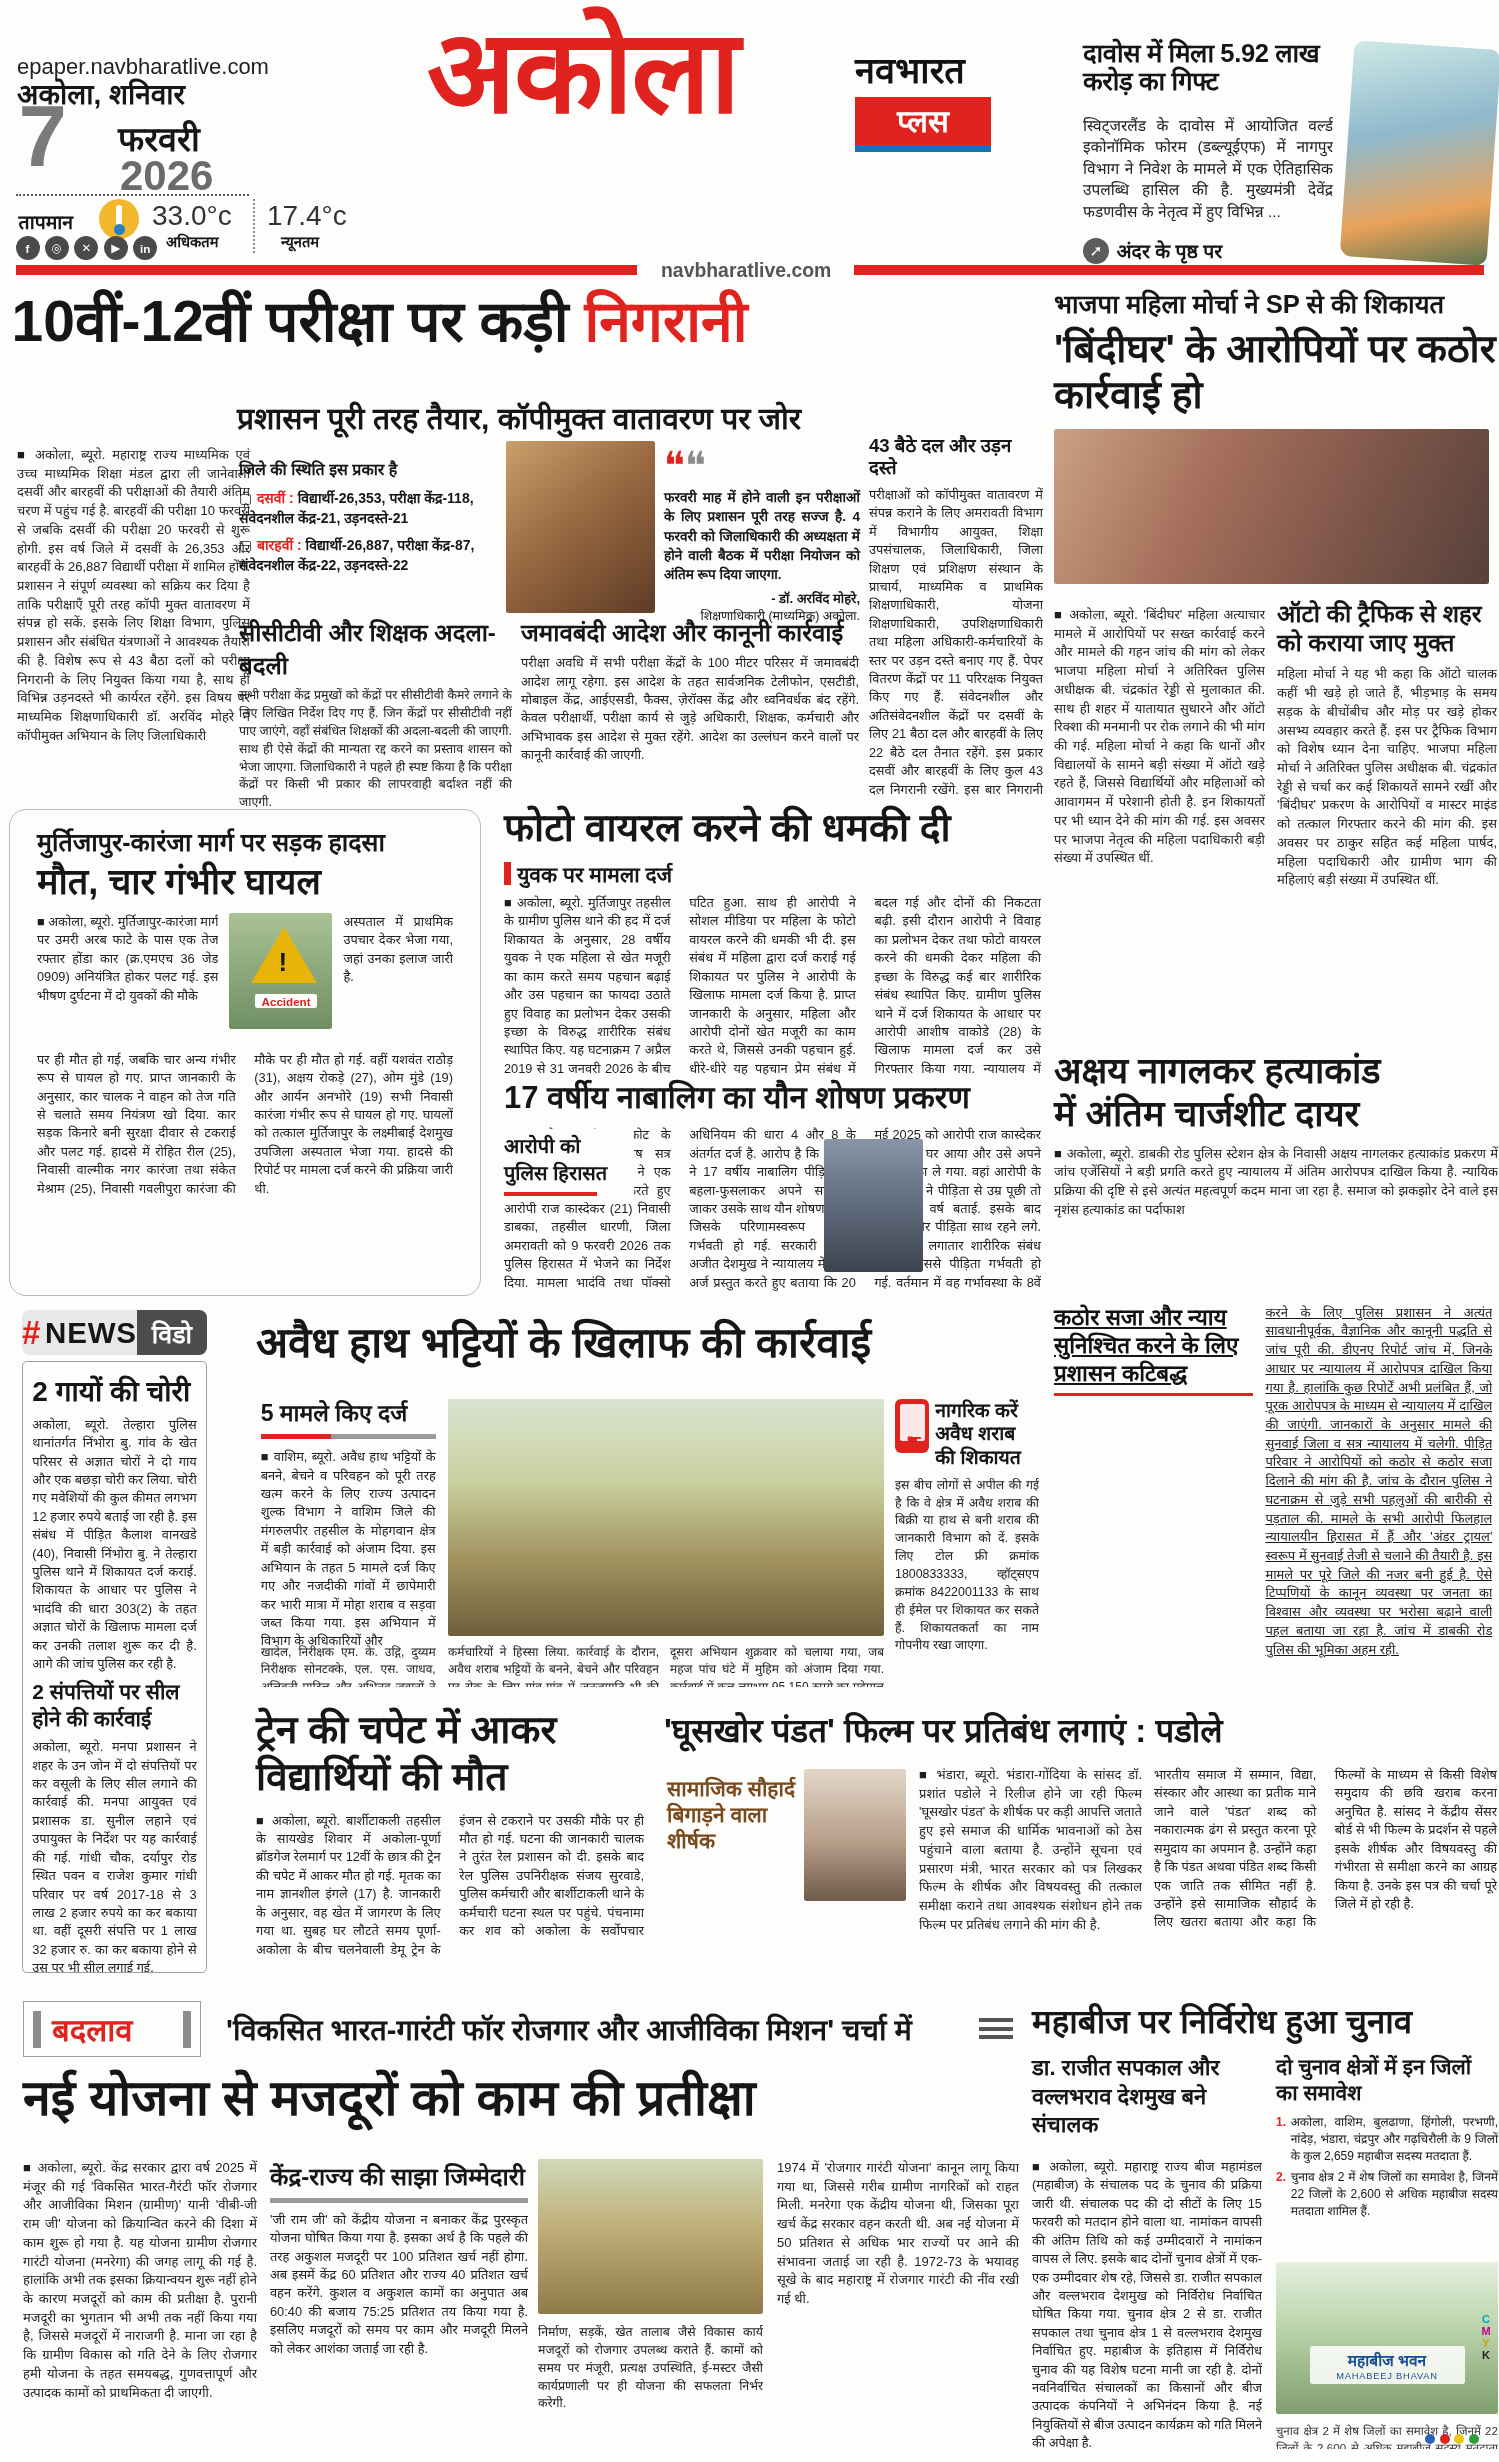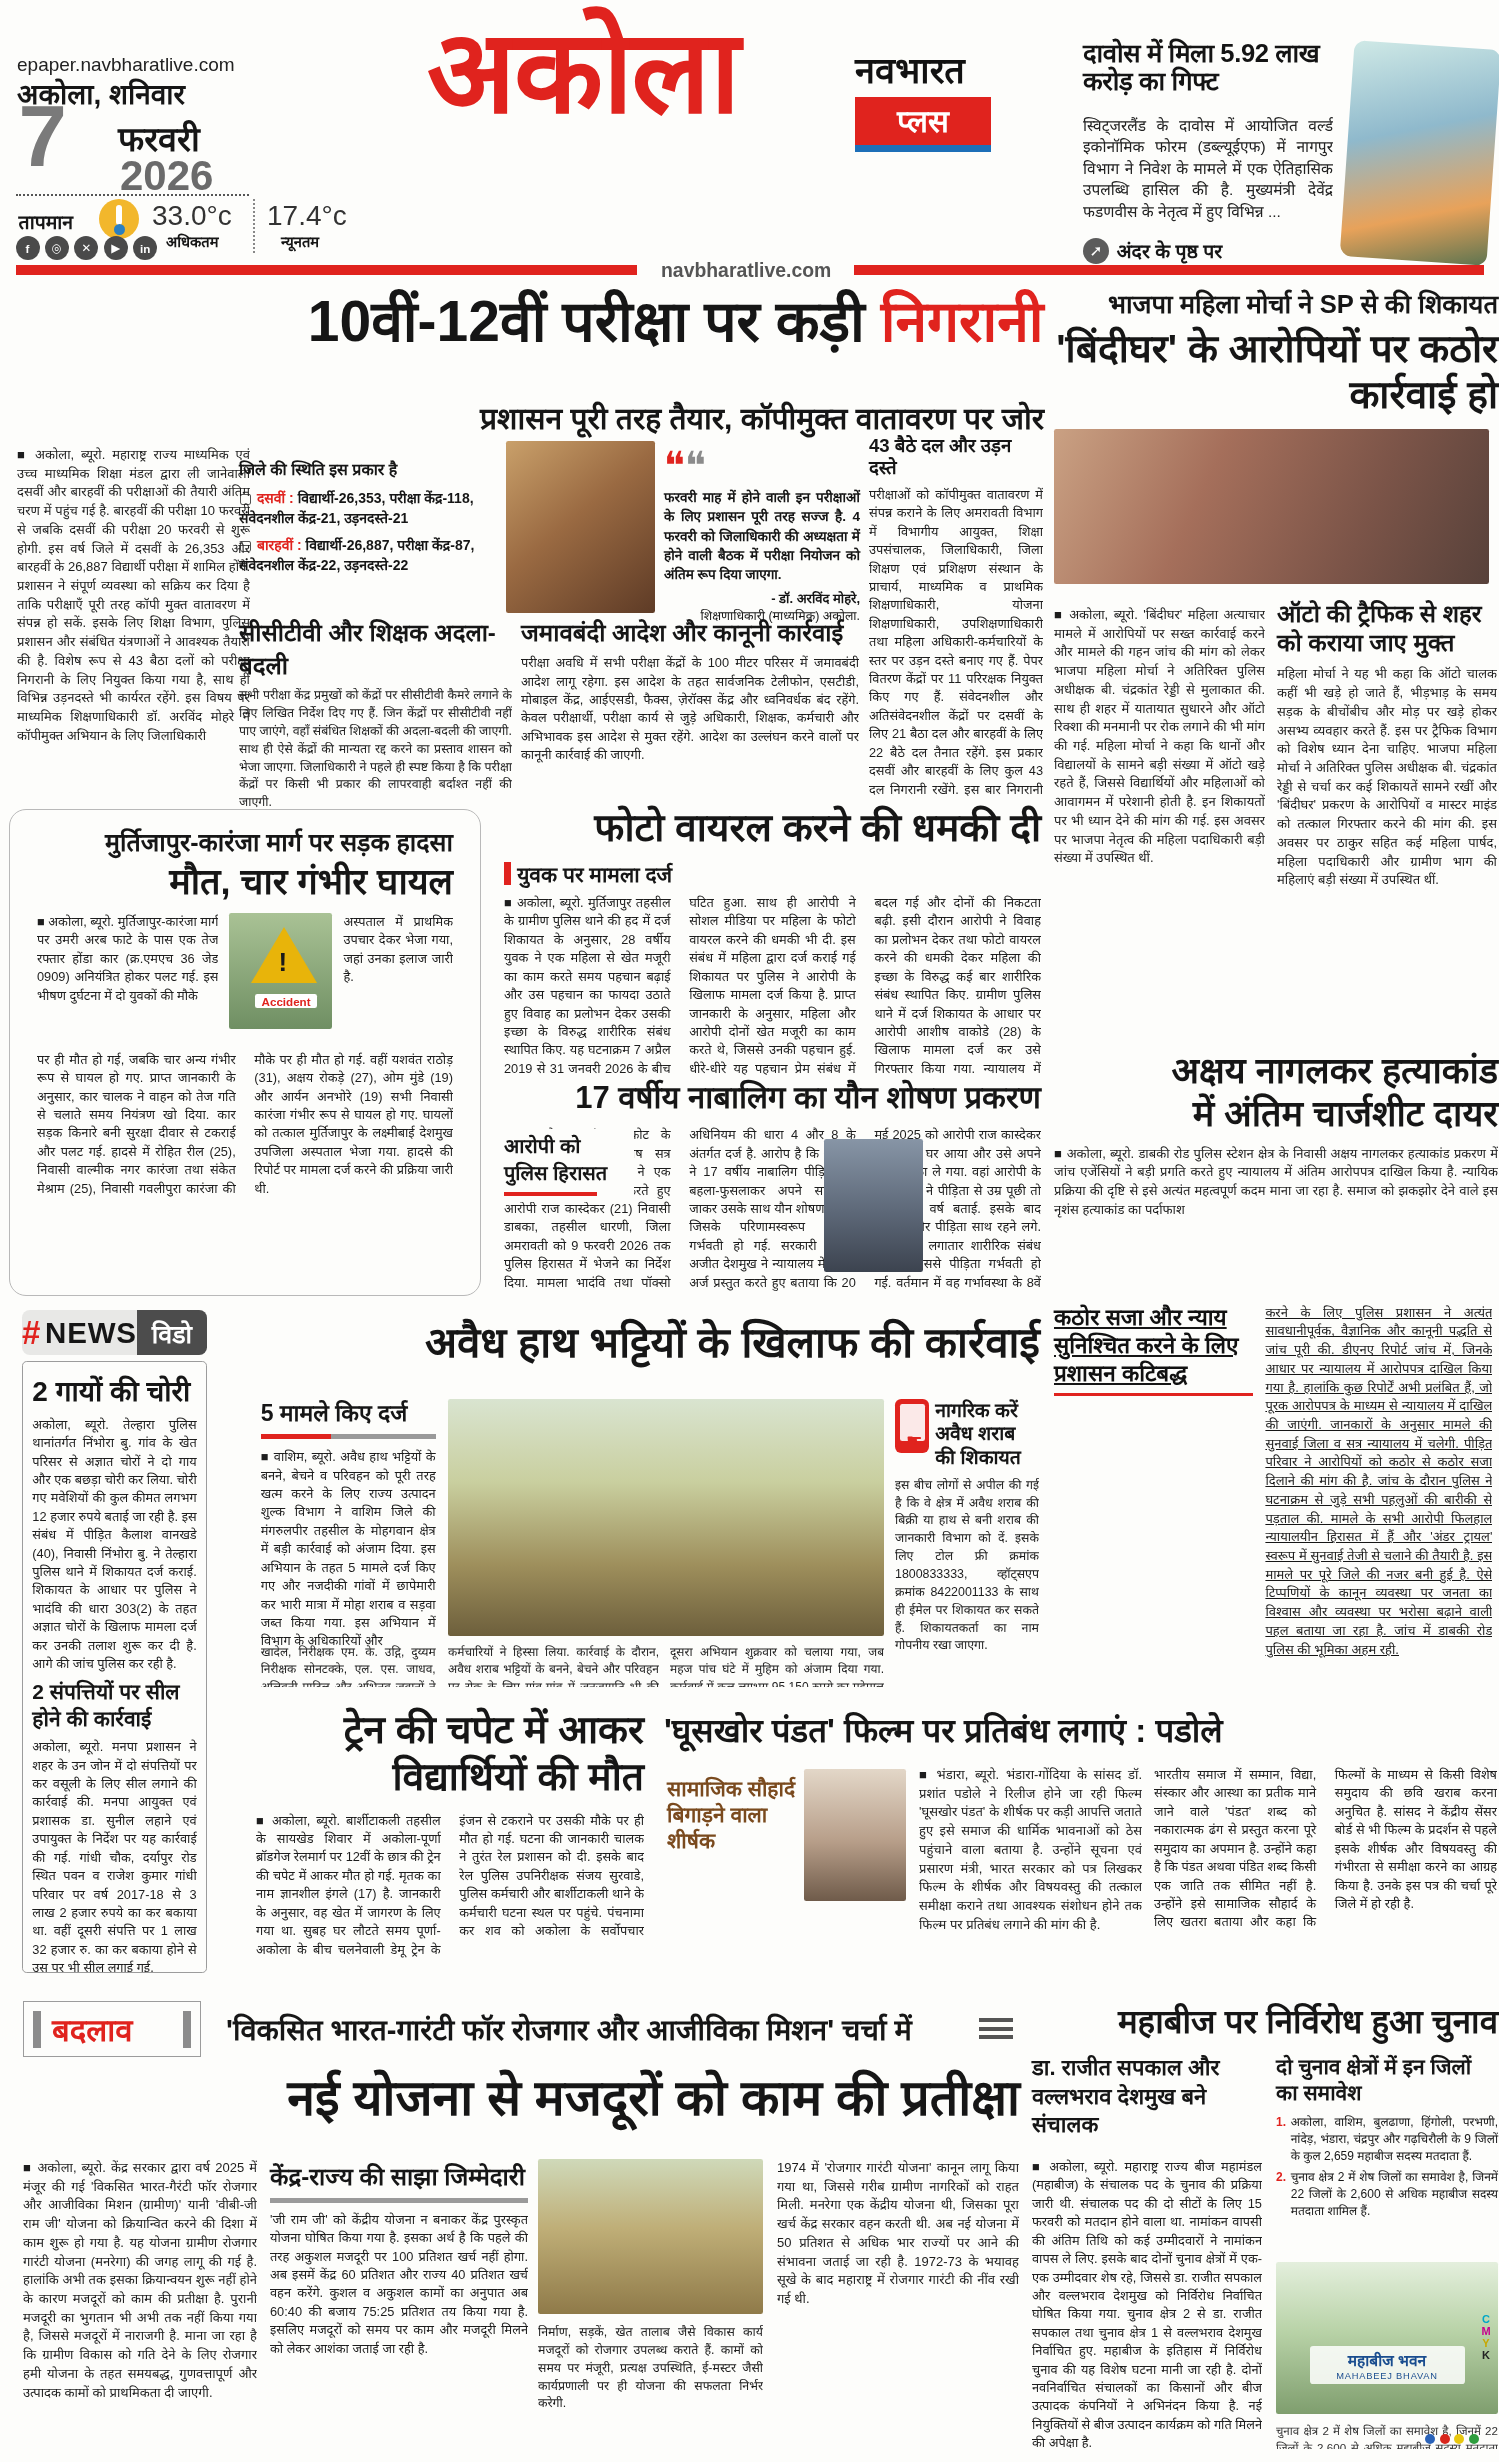--- a/index.html
+++ b/index.html
@@ -1,42 +1,42 @@
 <!DOCTYPE html>
 <html lang="hi" style="font-size:12.4px"><head>
 <meta charset="utf-8">
 <style>
   :root{ --red:#e0231e; --ink:#161616; --grey:#6d6d6d; }
   *{margin:0;padding:0;box-sizing:border-box;}
   body{background:#e9e9e6;font-family:"Liberation Sans","DejaVu Sans",sans-serif;color:var(--ink);}
   #page{position:relative;width:1499px;height:2462px;background:#fdfdfb;margin:0 auto;overflow:hidden;}
   .abs{position:absolute;}
   .j{text-align:justify;}
-  .c{text-align:right;}
+  .c{text-align:left;}
   .b{font-weight:bold;}
   .red{color:var(--red);}
   .hl{font-weight:900;color:#141414;line-height:1.12;letter-spacing:-0.4px;}
   .body{font-size:12.8px;line-height:1.44;color:#1d1d1d;overflow:hidden;}
   .cols2{column-count:2;column-gap:18.6px;}
   .cols3{column-count:3;column-gap:18.6px;}
   .photo{border-radius:2.3px;overflow:hidden;}
   .soc{width:24px;height:24px;border-radius:50%;background:#4a4a4a;color:#fff;display:flex;align-items:center;justify-content:center;font-size:11.6px;font-weight:bold;margin-right:5.4px;}
   .redbar{background:var(--red);height:10px;}
   .dotline{border-top:2.3px dotted #555;}
   .sqb{color:#222;font-weight:bold;margin-right:4.7px;}
   .subhead-rule{height:4.7px;background:linear-gradient(90deg,var(--red) 0 70px,#9a9a9a 70px 100%);margin-top:6.2px;}
   .pull{font-weight:900;font-size:22.5px;line-height:1.25;color:#111;}
 </style>
 </head>
 <body>
 
 <div id="page">
 
   <div class="abs" style="left:0;top:0;width:1499px;height:264px;">
-    <div class="abs" style="left:17px;top:54px;font-size:19px;color:#222;">epaper.navbharatlive.com</div>
+    <div class="abs" style="left:17px;top:54px;font-size:22px;color:#222;">epaper.navbharatlive.com</div>
     <div class="abs b" style="left:17px;top:74px;font-size:28px;">अकोला, शनिवार</div>
     <div class="abs" style="left:18.6px;top:92px;font-size:87px;font-weight:900;color:#7a7a7a;line-height:1;">7</div>
     <div class="abs b" style="left:118px;top:115px;font-size:34px;">फरवरी</div>
     <div class="abs" style="left:120px;top:152px;font-size:42px;font-weight:900;color:#6b6b6b;text-align:center;">2026</div>
     <div class="abs dotline" style="left:15.5px;top:194px;width:233px;"></div>
     <div class="abs b" style="left:18.6px;top:208px;font-size:19.4px;">तापमान</div>
     <div class="abs" style="left:99px;top:199px;width:40px;height:40px;border-radius:50%;background:#f2b72c;">
       <span class="abs" style="left:17px;top:6.2px;width:6.2px;height:20px;background:#fff;border-radius:3.1px;"></span>
       <span class="abs" style="left:14.7px;top:25px;width:11px;height:11px;background:#2a7fc1;border-radius:50%;"></span>
     </div>

